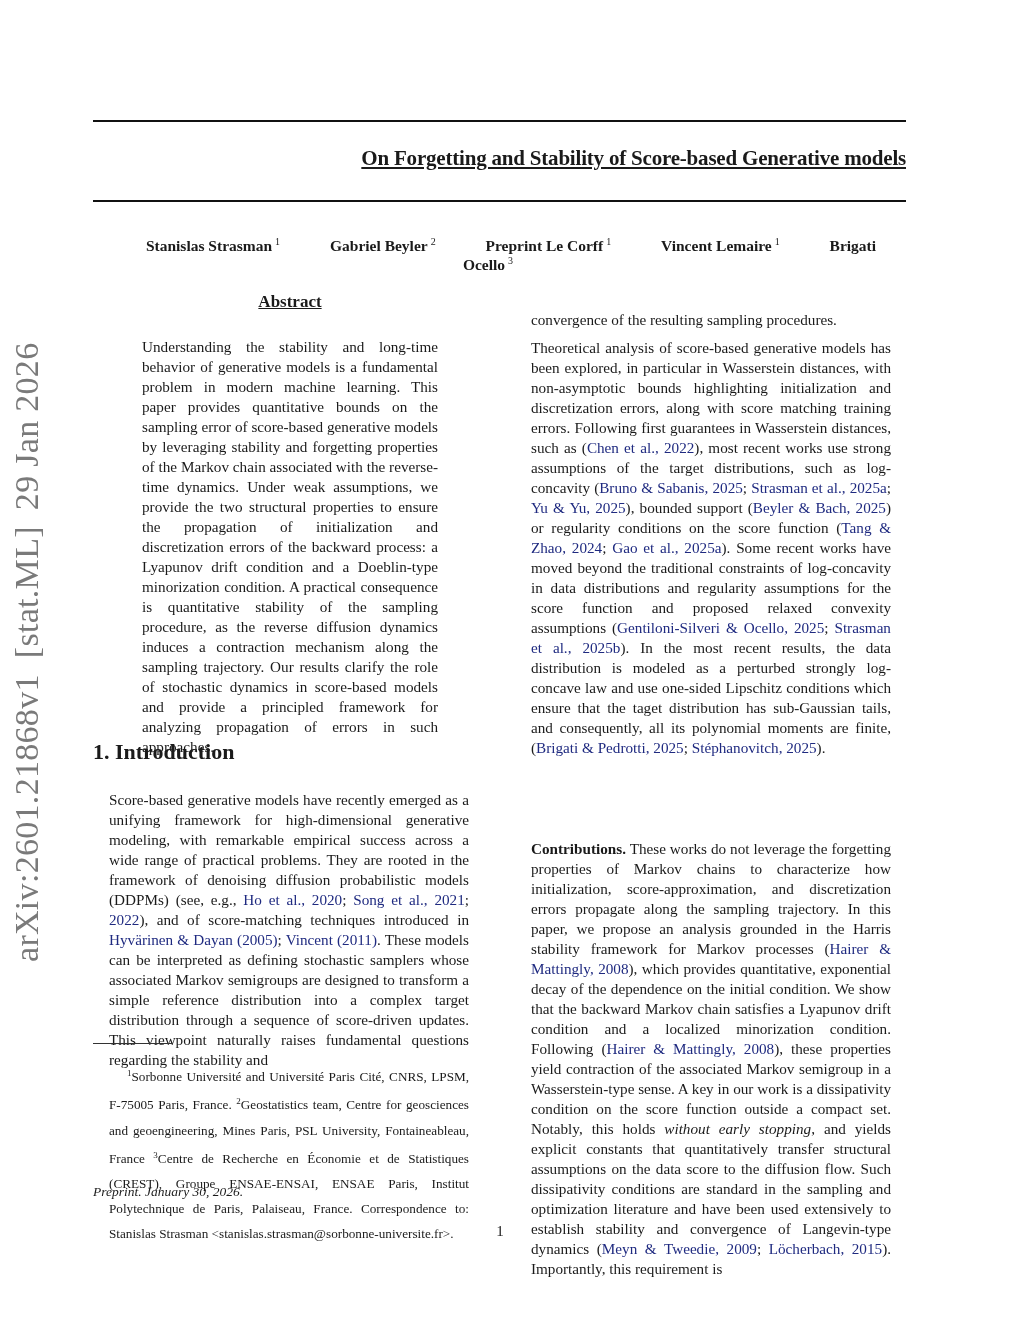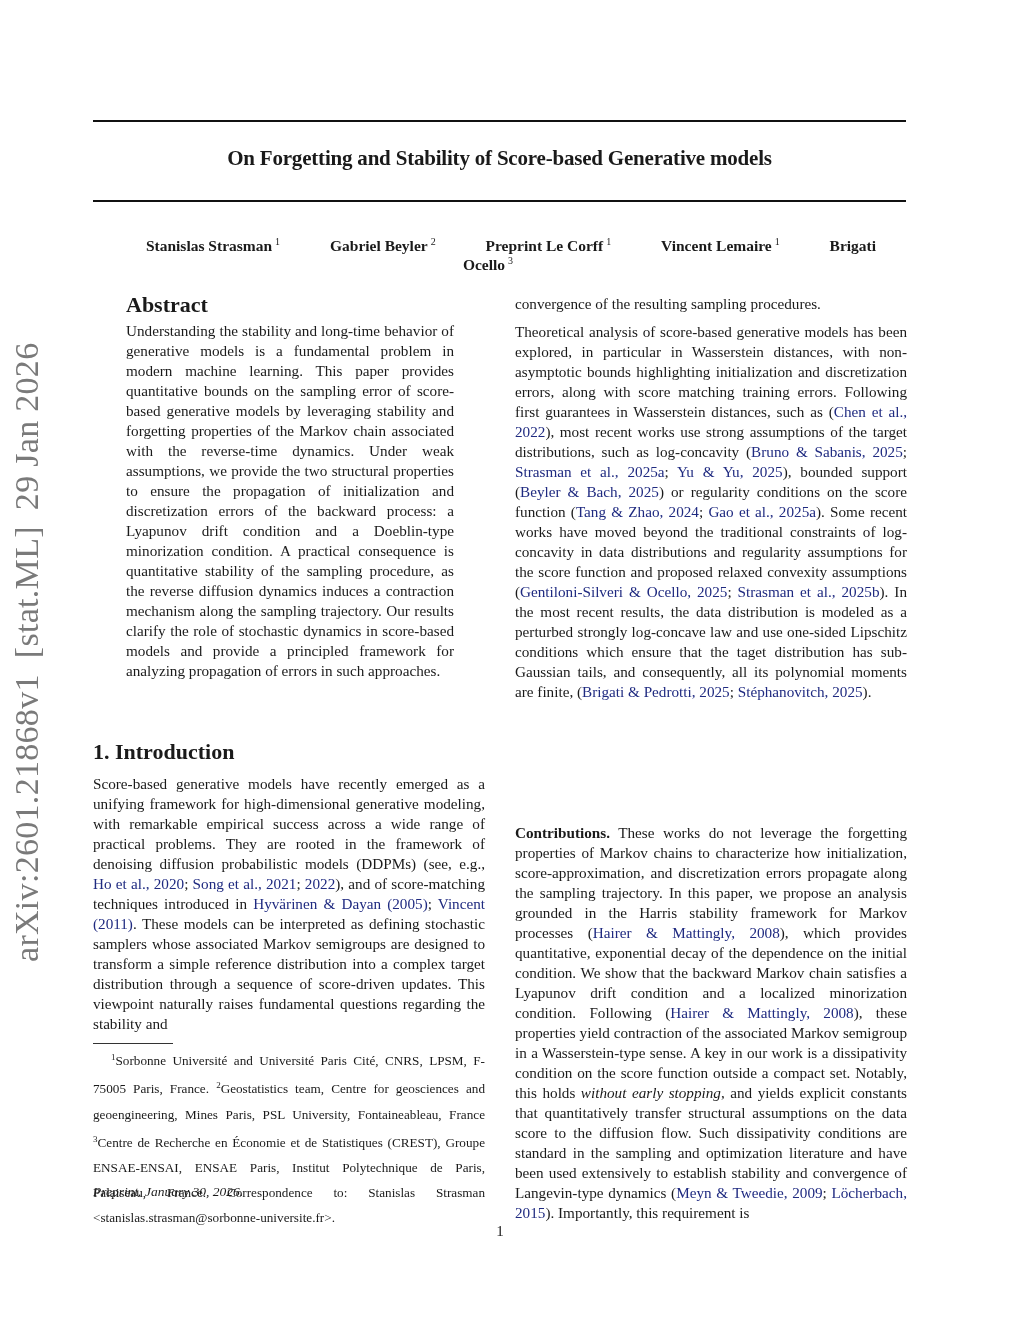--- a/index.html
+++ b/index.html
@@ -4,40 +4,40 @@
 <style>
   html, body { margin: 0; padding: 0; background: #ffffff; }
   body {
     width: 1024px; height: 1325px; position: relative; overflow: hidden;
     font-family: "Liberation Serif", "DejaVu Serif", serif; color: #1a1a1a;
   }
   .rule { position: absolute; left: 93px; width: 813px; height: 2px; background: #111; }
   .rule.top { top: 120px; }
   .rule.bottom { top: 200px; }
   .title {
-    position: absolute; top: 146px; left: 93px; width: 813px; text-align: center;
-    font-weight: bold; font-size: 21px; letter-spacing: -0.2px;
+    position: absolute; top: 146px; left: 93px; width: 813px; text-align: right;
+    font-weight: bold; font-size: 21px; letter-spacing: -0.2px; text-decoration: underline;
   }
   .authors {
     position: absolute; top: 236px; left: 93px; width: 813px; text-align: center;
     font-weight: bold; font-size: 15.5px;
   }
   .authors .author { margin: 0 23px; }
   .authors sup { font-weight: normal; font-size: 10px; vertical-align: 6px; margin-left: 3px; }
   .arxiv {
     position: absolute; left: 8px; top: 962px; width: 620px;
     transform-origin: 0 0; transform: rotate(-90deg);
     font-size: 34px; color: #7a7a7a; white-space: nowrap; letter-spacing: 0.3px;
   }
   .arxiv span { margin-right: 16px; }
   .col { position: absolute; font-size: 15.2px; line-height: 20px; text-align: justify; }
-  .col p { margin: 0; }
+  .col p { margin: 16px; }
   .abstract-head {
-    position: absolute; top: 292px; left: 126px; width: 328px; 
-    font-weight: bold; font-size: 22px;
+    position: absolute; top: 292px; left: 126px; width: 328px; text-align: center;
+    font-weight: bold; font-size: 17px; text-decoration: underline;
   }
   .abstract { top: 321px; left: 126px; width: 328px; }
   .intro-head { position: absolute; top: 739px; left: 93px; font-weight: bold; font-size: 22px; }
   .intro { top: 774px; left: 93px; width: 392px; }
   .fn-rule { position: absolute; top: 1043px; left: 93px; width: 80px; height: 1px; background: #333; }
   .footnote { top: 1045px; left: 93px; width: 392px; font-size: 13.2px; line-height: 25px; }
   .footnote .indent { display: inline-block; width: 18px; }
   .footnote sup { font-size: 9px; }
   .preprint { position: absolute; top: 1184px; left: 93px; font-style: italic; font-size: 13.5px; }
   .right { left: 515px; width: 392px; }

